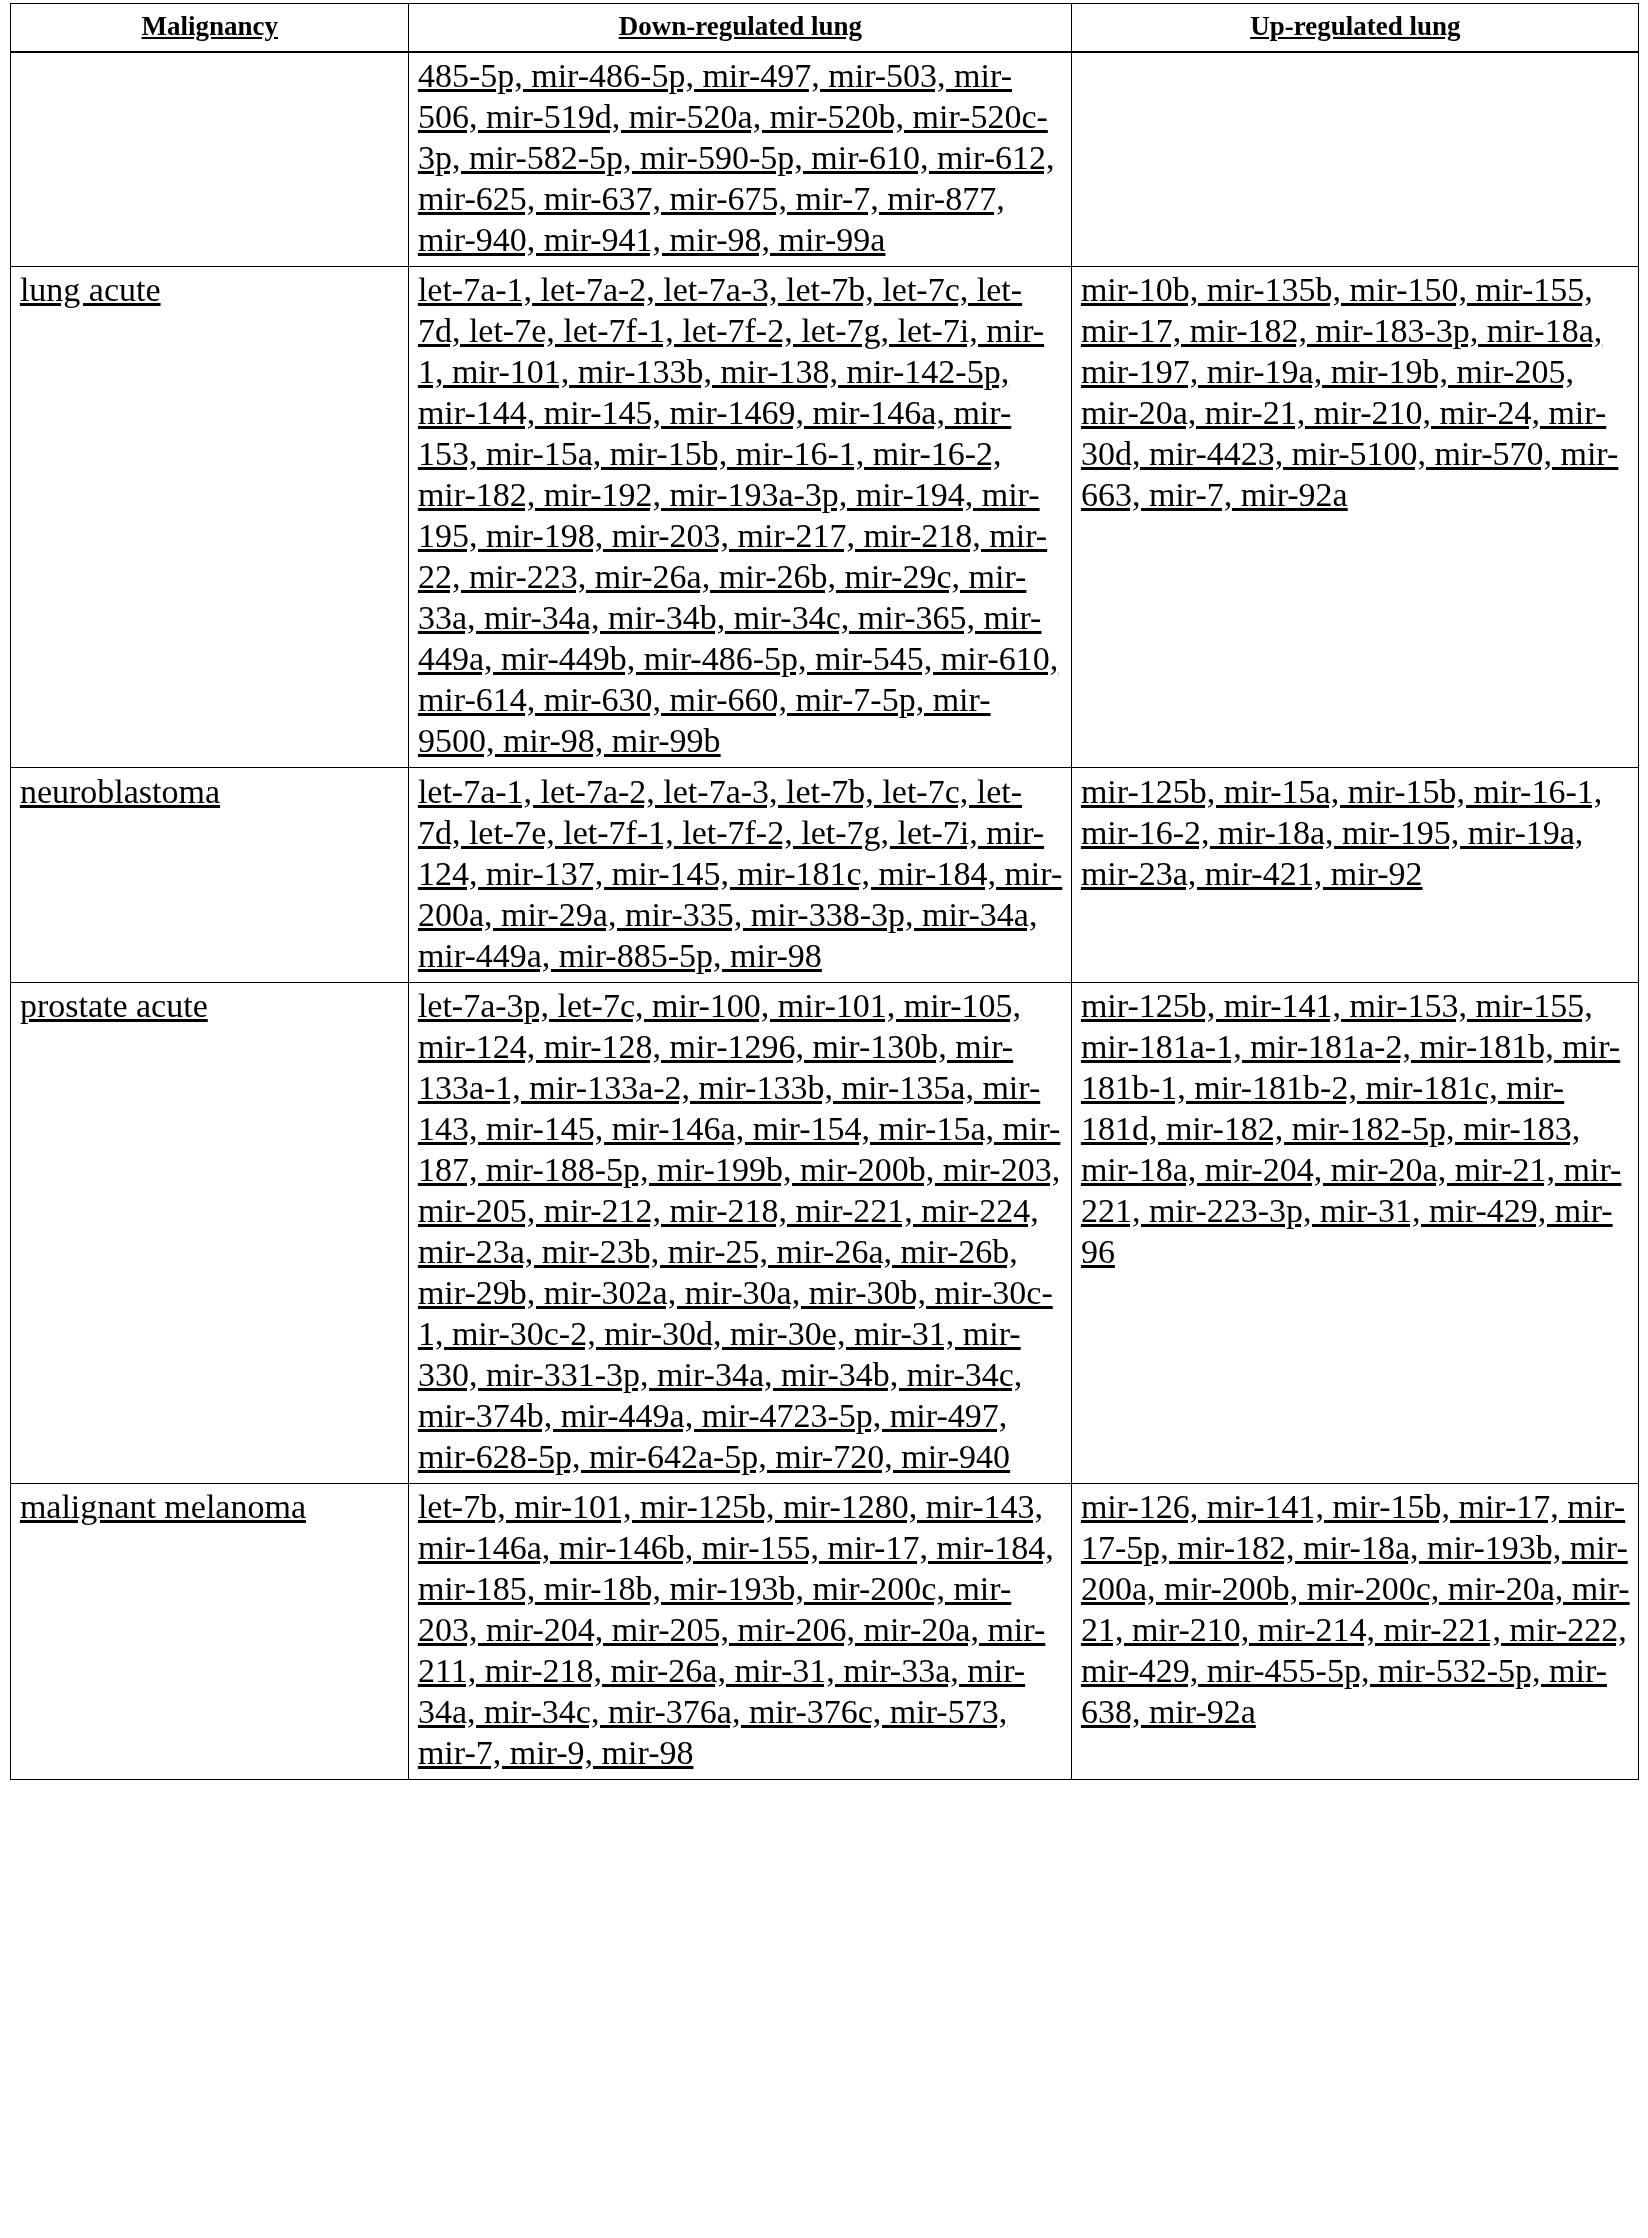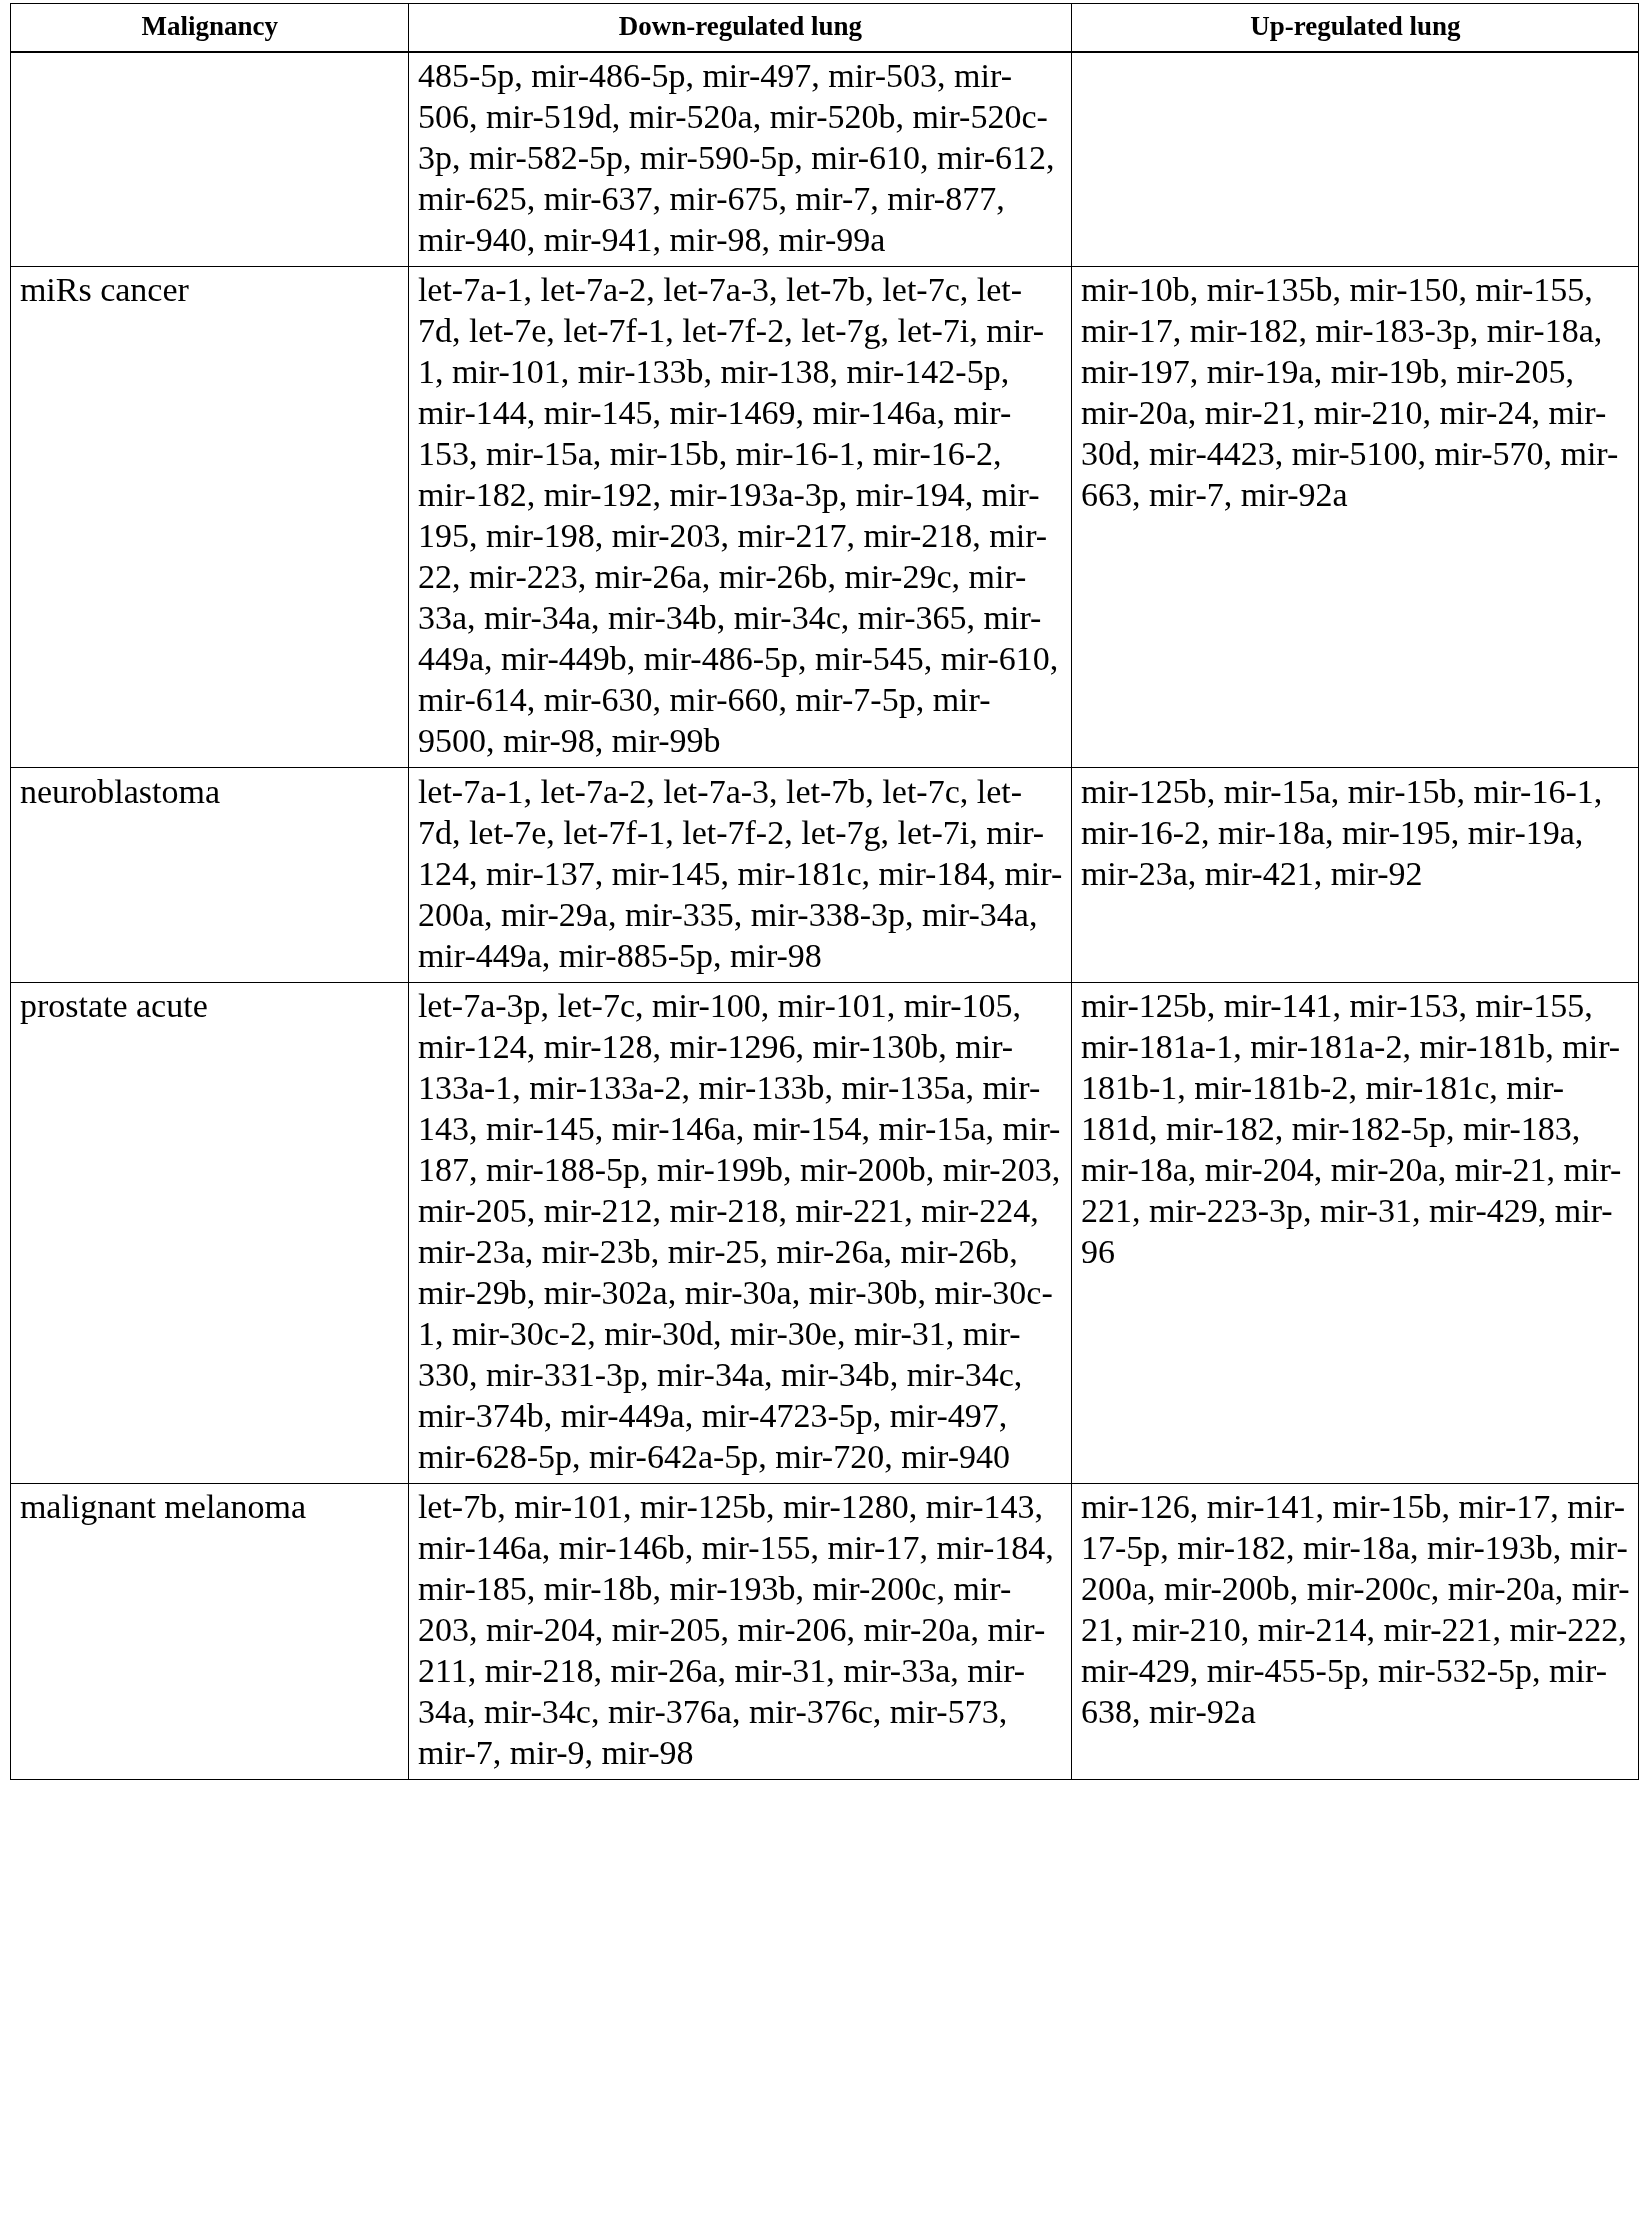--- a/index.html
+++ b/index.html
@@ -16,20 +16,21 @@
   .page {
     width: 1648px;
     box-sizing: border-box;
     padding: 0 0 0 0;
   }
   table.mir-table {
     border-collapse: collapse;
     table-layout: fixed;
     width: 1628px;
     margin: 3.4px 0 0 10.3px;
+    text-decoration: underline;
   }
   table.mir-table col.col-malignancy { width: 398px; }
   table.mir-table col.col-down { width: 663px; }
   table.mir-table col.col-up { width: 567px; }
 
   table.mir-table th,
   table.mir-table td {
     border: 1.7px solid #000000;
     vertical-align: top;
     padding: 3.4px 8.6px 5.2px 8.6px;
@@ -85,21 +86,21 @@
         <td>
             <span class="cell-text">485-5p, mir-486-5p, mir-497, mir-503, mir-506, mir-519d, mir-520a, mir-520b, mir-520c-3p, mir-582-5p, mir-590-5p, mir-610, mir-612, mir-625, mir-637, mir-675, mir-7, mir-877, mir-940, mir-941, mir-98, mir-99a</span>
           </td>
         <td class="empty-cell">
             <span class="cell-text"></span>
           </td>
       </tr>
 
       <tr>
         <td class="malignancy-cell">
-            <span class="cell-text">miRs cancer</span>
+            <span class="cell-text">lung acute</span>
           </td>
         <td>
             <span class="cell-text">let-7a-1, let-7a-2, let-7a-3, let-7b, let-7c, let-7d, let-7e, let-7f-1, let-7f-2, let-7g, let-7i, mir-1, mir-101, mir-133b, mir-138, mir-142-5p, mir-144, mir-145, mir-1469, mir-146a, mir-153, mir-15a, mir-15b, mir-16-1, mir-16-2, mir-182, mir-192, mir-193a-3p, mir-194, mir-195, mir-198, mir-203, mir-217, mir-218, mir-22, mir-223, mir-26a, mir-26b, mir-29c, mir-33a, mir-34a, mir-34b, mir-34c, mir-365, mir-449a, mir-449b, mir-486-5p, mir-545, mir-610, mir-614, mir-630, mir-660, mir-7-5p, mir-9500, mir-98, mir-99b</span>
           </td>
         <td>
             <span class="cell-text">mir-10b, mir-135b, mir-150, mir-155, mir-17, mir-182, mir-183-3p, mir-18a, mir-197, mir-19a, mir-19b, mir-205, mir-20a, mir-21, mir-210, mir-24, mir-30d, mir-4423, mir-5100, mir-570, mir-663, mir-7, mir-92a</span>
           </td>
       </tr>
 
       <tr>

